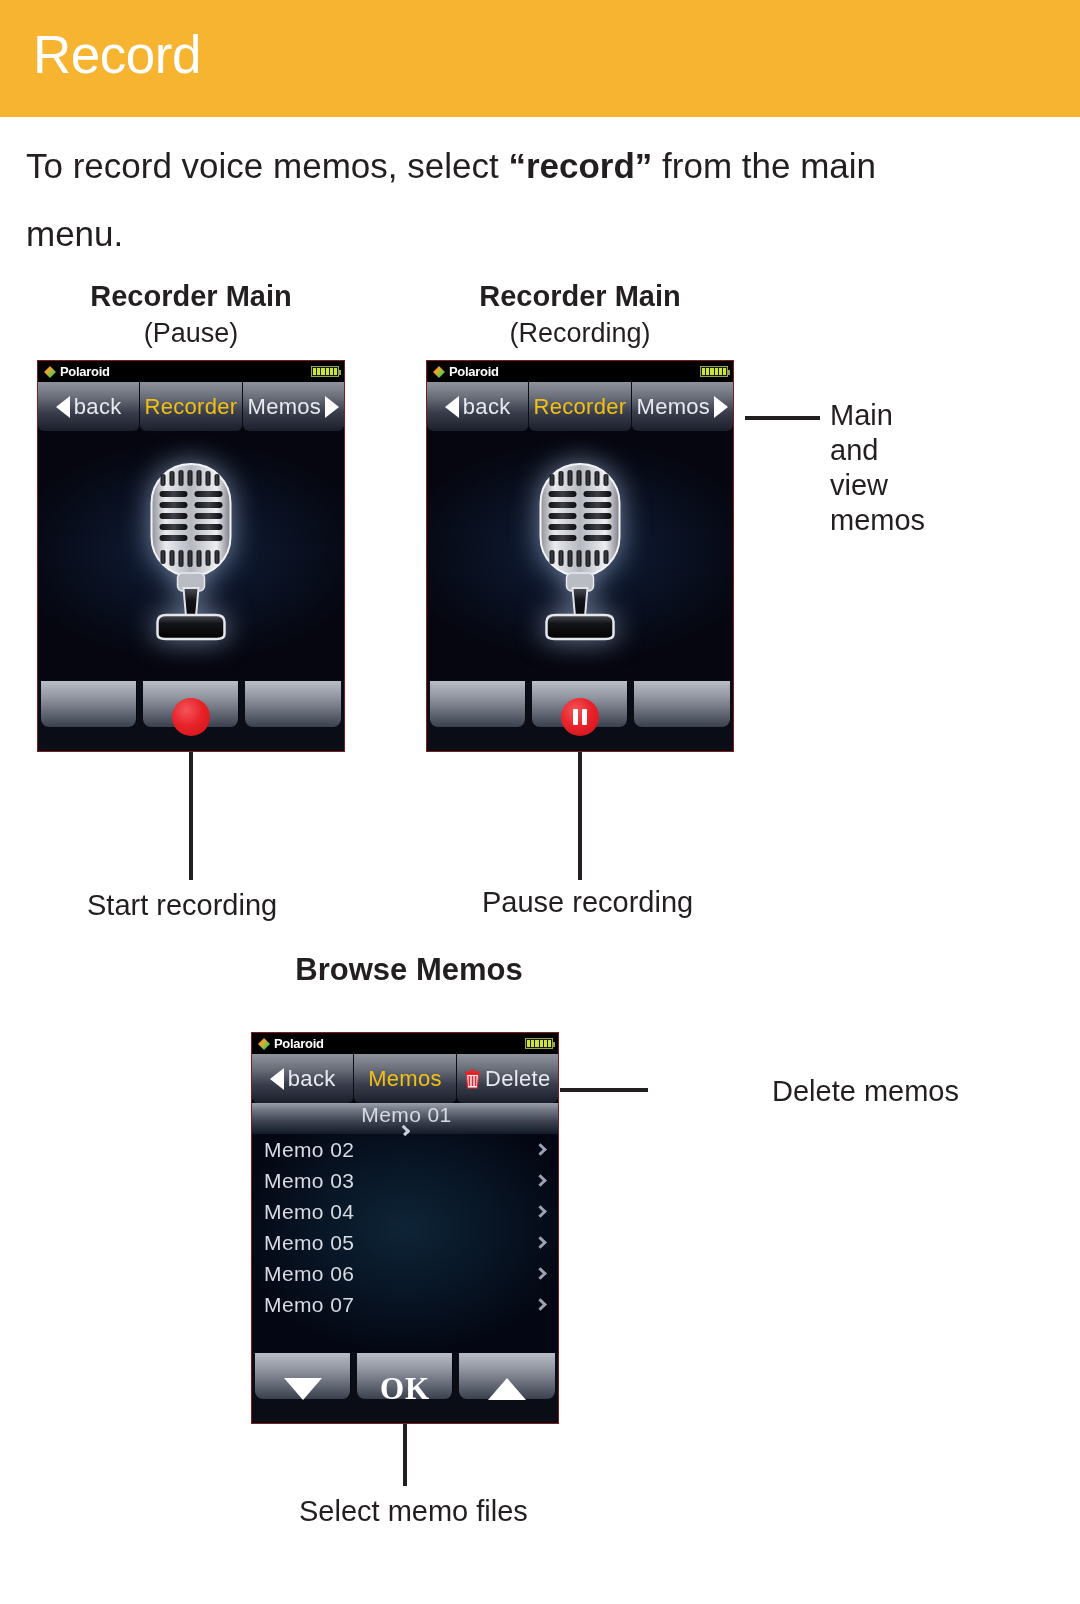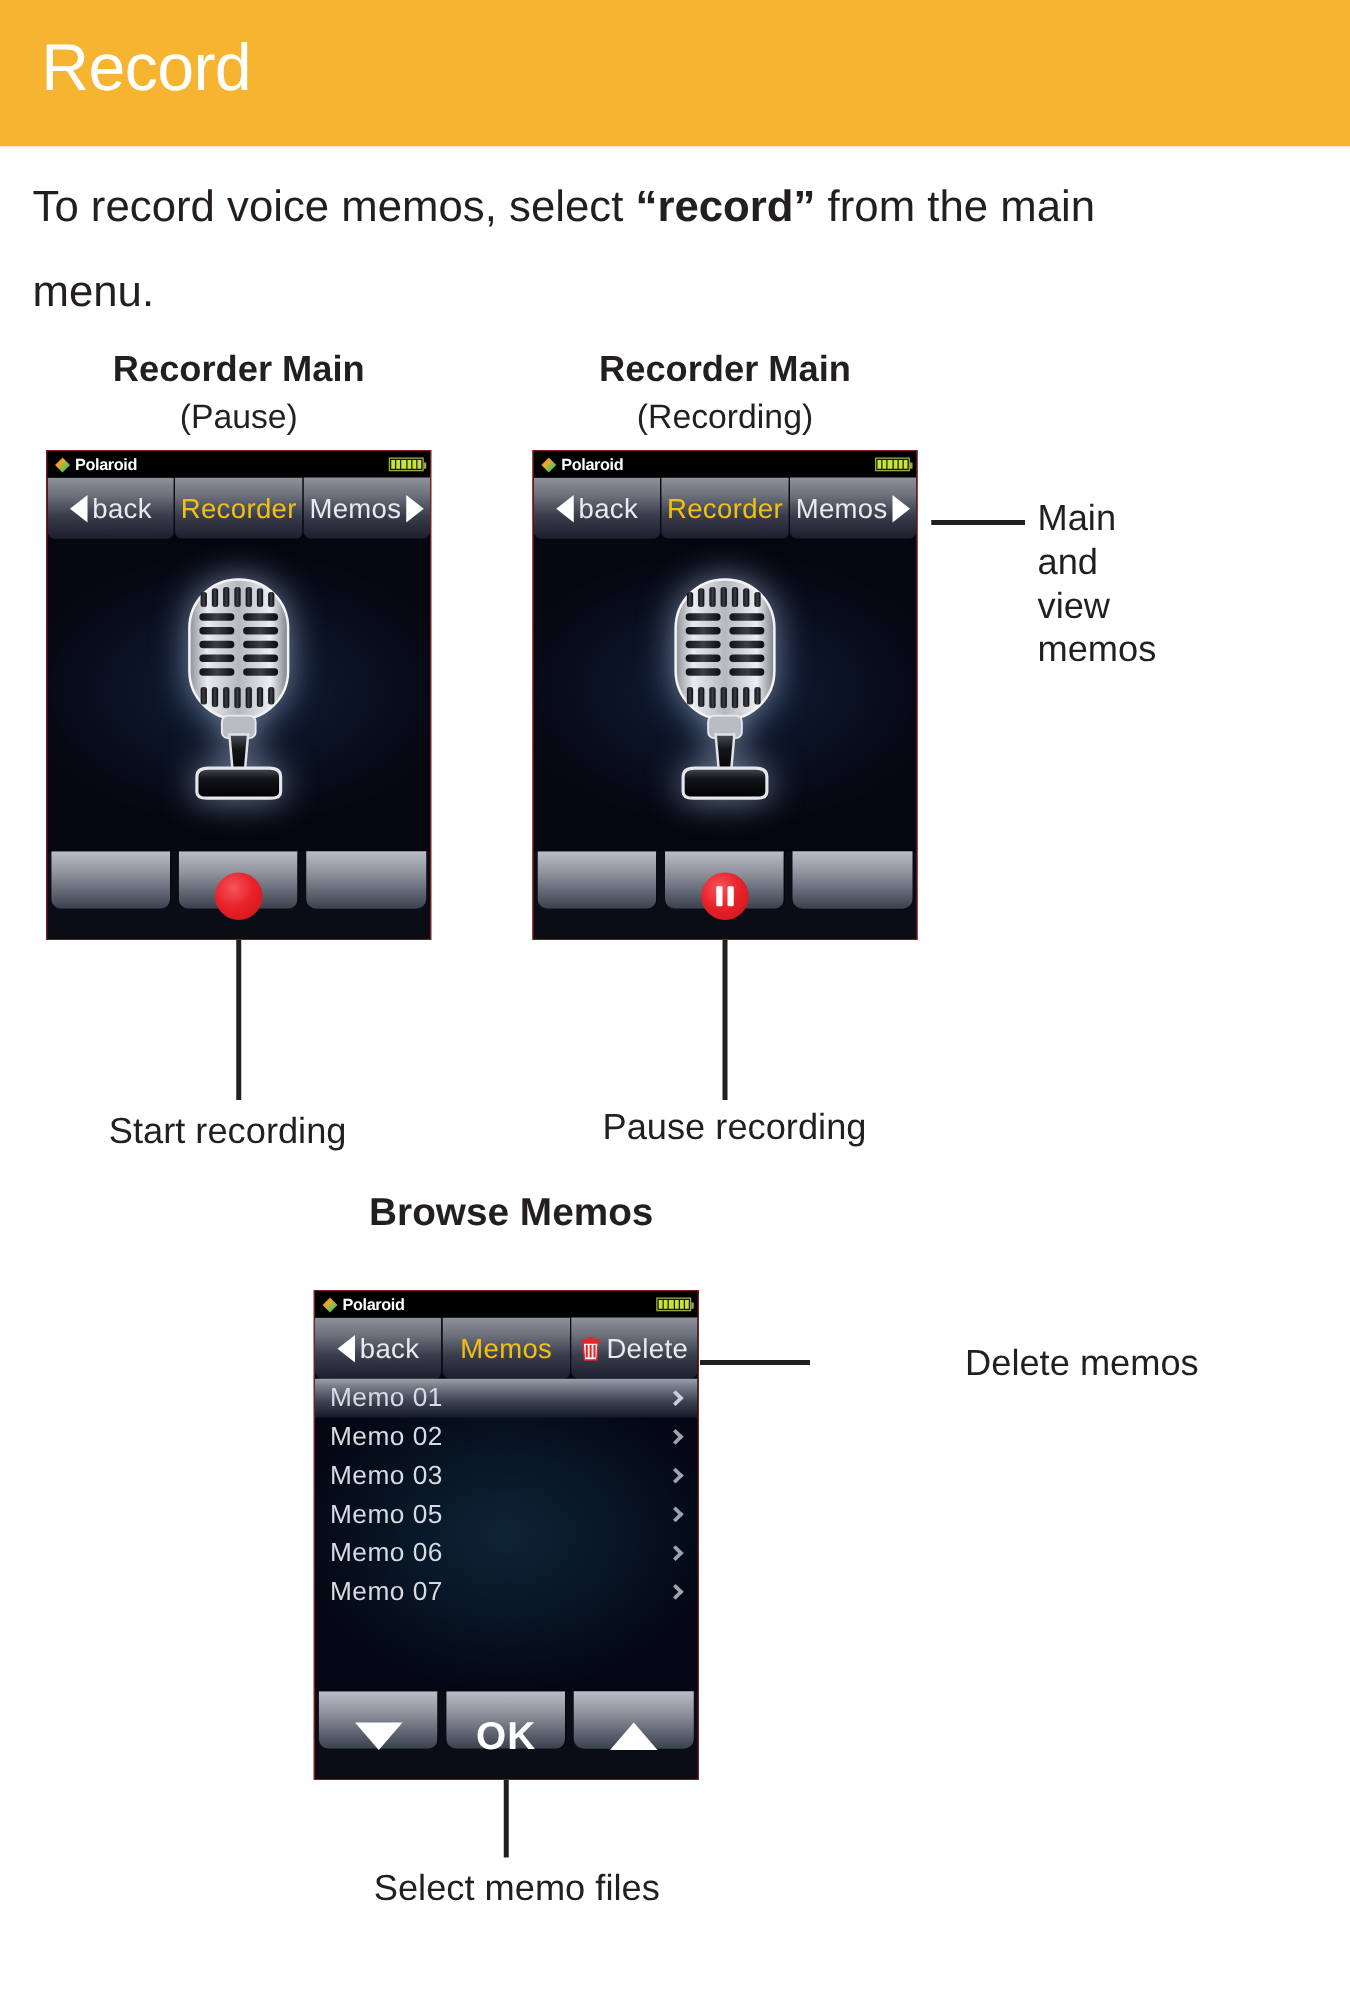--- a/index.html
+++ b/index.html
@@ -135,36 +135,37 @@
     position:relative; width:100%;
     background:radial-gradient(ellipse 55% 50% at 50% 50%, #0e2436 0%, #081626 50%, #040713 100%);
   }
   .memo-row {
     position:relative; height:31px;
     display:flex; align-items:center; justify-content:space-between;
     padding:0 9px 0 12px;
   }
   .memo-row.selected {
     background:linear-gradient(to bottom,#9ba0ab 0%,#767b88 20%,#3c4150 60%,#151a28 100%);
+    flex-direction:column;
   }
   .memo-text {
     font-size:21px; color:#d7dbe4; font-family:"Liberation Sans", sans-serif;
     letter-spacing:0.4px;
   }
   .chev {
     width:9px; height:9px; border-top:3px solid #9aa2b3; border-right:3px solid #9aa2b3;
     transform:rotate(45deg); margin-right:4px;
   }
   .memo-row.selected .chev { border-color:#c9cfdc; }
 
   
   .ok-label {
     position:relative; z-index:3;
     font-size:31px; font-weight:bold; color:#ffffff;
-    font-family:Liberation Sans, sans-serif; letter-spacing:1px;text-align:right;
+    font-family:Liberation Serif, serif; letter-spacing:1px;text-align:right;
   }
   .arrow-down {
     position:relative; z-index:3;
     width:0;height:0;border-left:19px solid transparent;border-right:19px solid transparent;
     border-top:22px solid #ffffff;
   }
   .arrow-up {
     position:relative; z-index:3;
     width:0;height:0;border-left:19px solid transparent;border-right:19px solid transparent;
     border-bottom:22px solid #ffffff;
@@ -489,20 +490,24 @@
     </div>
     <div class="memo-row">
       <span class="memo-text">Memo 02</span>
       <span class="chev"></span>
     </div>
     <div class="memo-row">
       <span class="memo-text">Memo 03</span>
       <span class="chev"></span>
     </div>
     <div class="memo-row">
+      <span class="memo-text">Memo 04</span>
+      <span class="chev"></span>
+    </div>
+    <div class="memo-row">
       <span class="memo-text">Memo 05</span>
       <span class="chev"></span>
     </div>
     <div class="memo-row">
       <span class="memo-text">Memo 06</span>
       <span class="chev"></span>
     </div>
     <div class="memo-row">
       <span class="memo-text">Memo 07</span>
       <span class="chev"></span>

